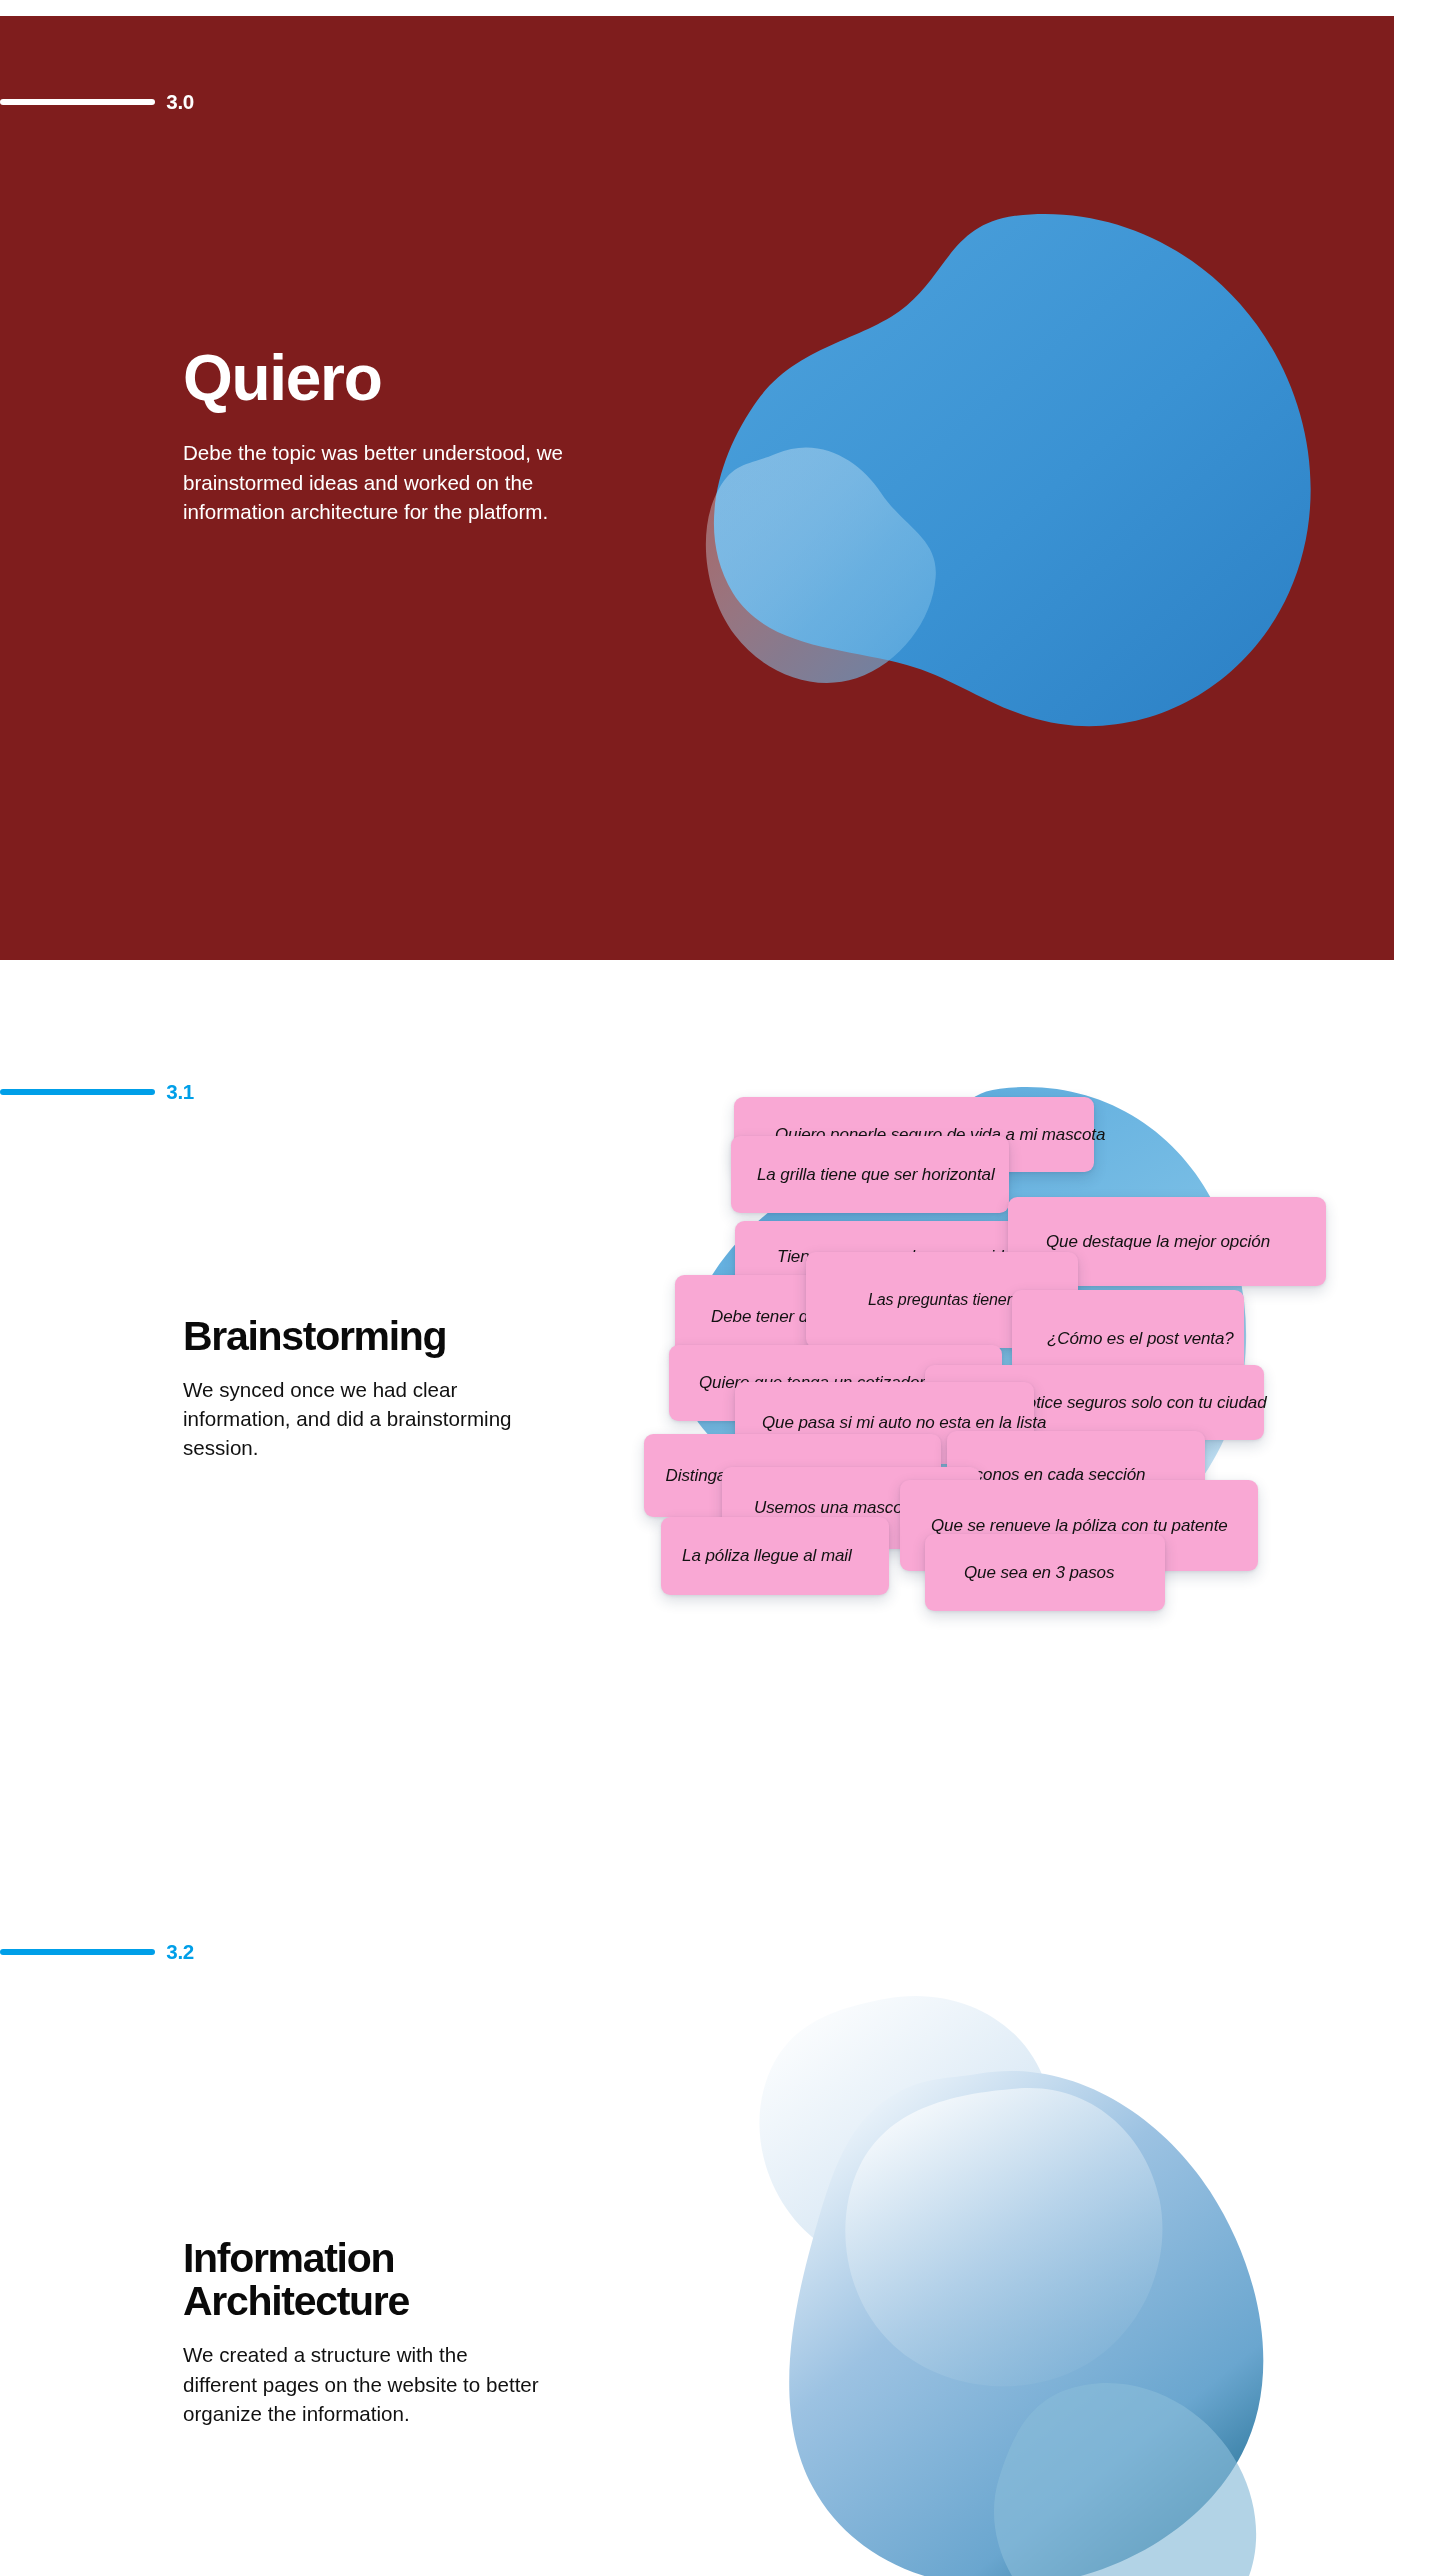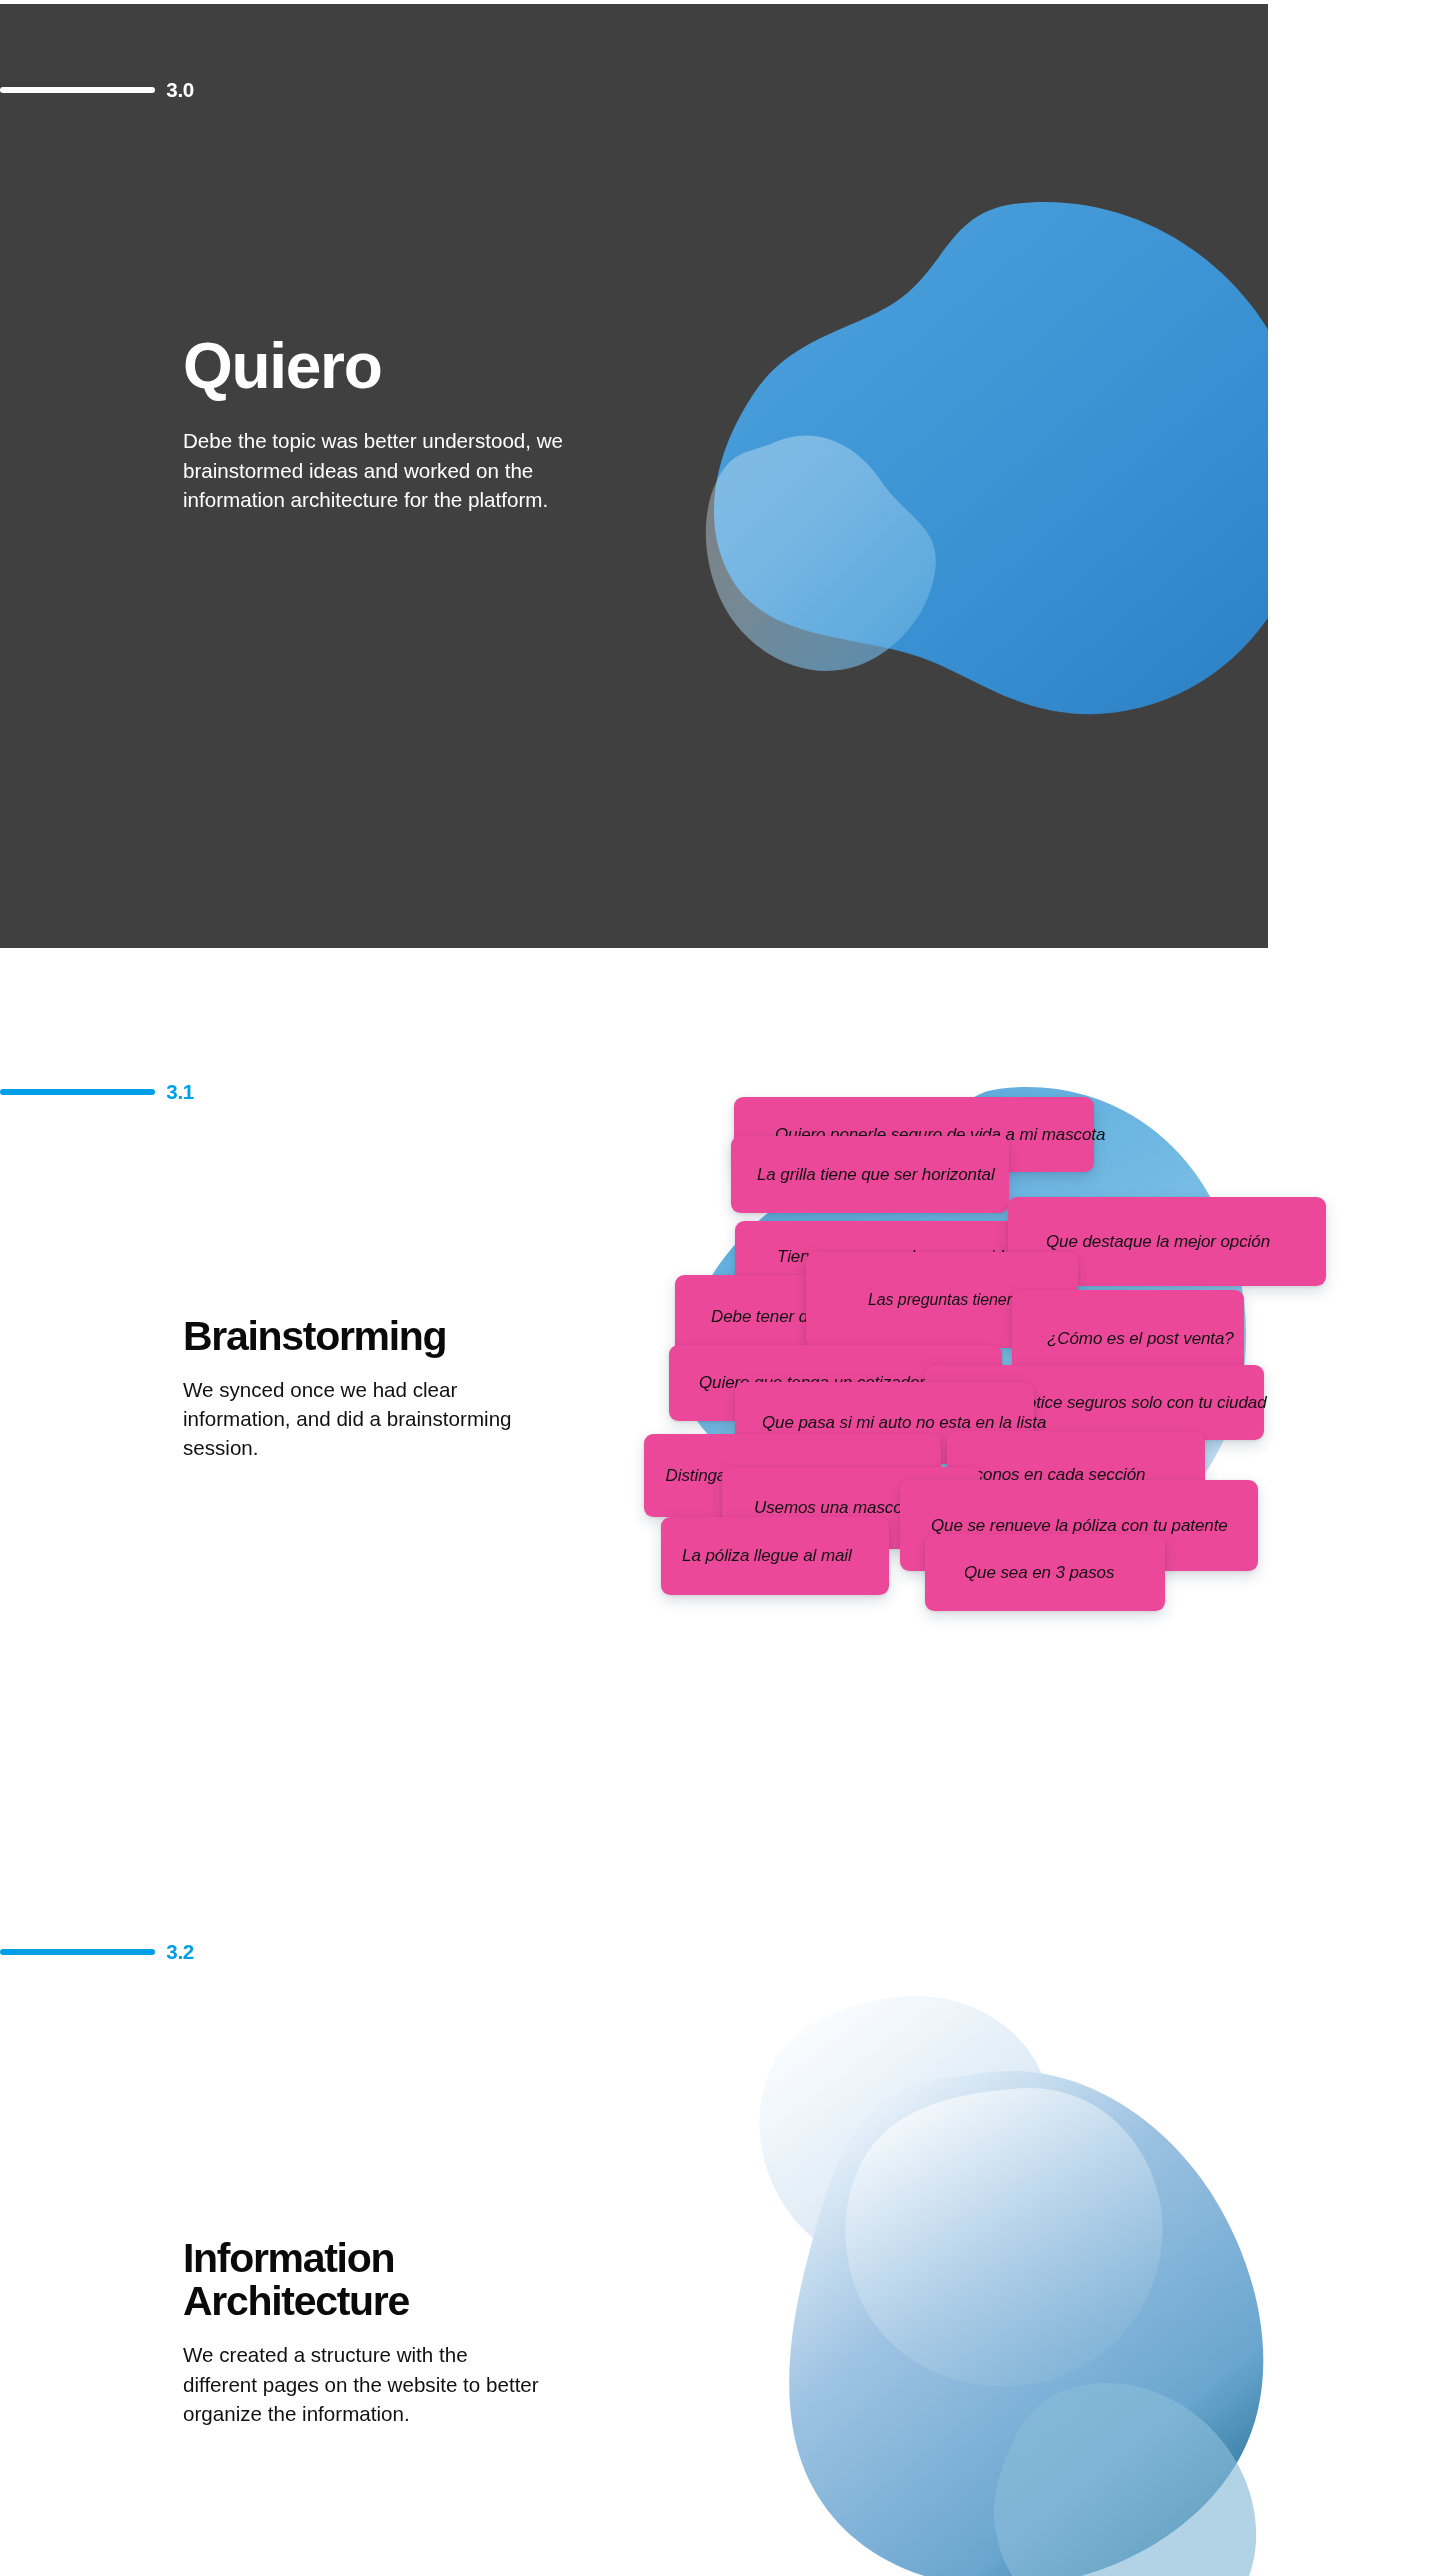--- a/index.html
+++ b/index.html
@@ -6,22 +6,22 @@
   html, body {
     width:1443px; height:3325px;
     background:#ffffff;
     font-family:"Liberation Sans", sans-serif;
     overflow:hidden;
   }
   .page { position:relative; width:1443px; height:3325px; }
 
   
   .hero {
-    position:absolute; left:0; top:4px; width:1268px; height:944px;
-    background:#404040; overflow:hidden;
+    position:absolute; left:0; top:16px; width:1394px; height:944px;
+    background:#7f1d1d; overflow:hidden;
   }
   .step-marker { position:absolute; display:flex; align-items:center; }
   .step-rule {
     height:5.7px; border-radius:3.1px; display:block;
   }
   .step-num {
     font-size:20.6px; font-weight:700; letter-spacing:-0.3px;
     margin-left:11.3px; line-height:1;
   }
   .hero .step-marker { left:0; top:76px; }
@@ -57,21 +57,21 @@
   .brainstorm .step-rule { width:155px; background:#009fe8; }
   .brainstorm .step-num { color:#009fe8; }
 
   .bs-copy { position:absolute; left:183px; top:371px; width:371px; }
 
   .bs-art { position:absolute; left:670px; top:124px; width:670px; height:567px; }
 
   .notes-layer { position:absolute; left:644px; top:185px; width:773px; height:515px; }
   .note {
     position:absolute;
-    background:#ec4899;
+    background:#f9a8d4;
     border-radius:9.3px;
     box-shadow:0 5.2px 13.4px rgba(30,50,80,0.16), 0 1px 3.1px rgba(30,50,80,0.10);
     display:flex; align-items:center;
     font-style:italic; font-weight:400;
     font-size:17px; color:#121212;
     white-space:nowrap;
     letter-spacing:-0.1px;
   }
 
   

